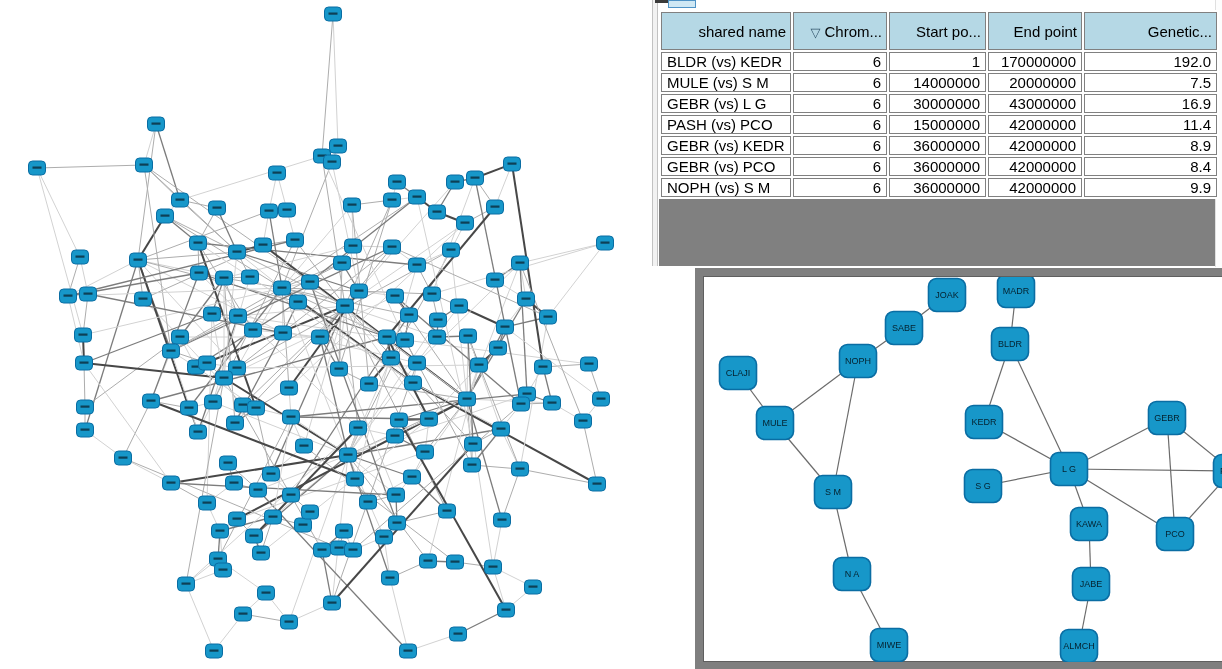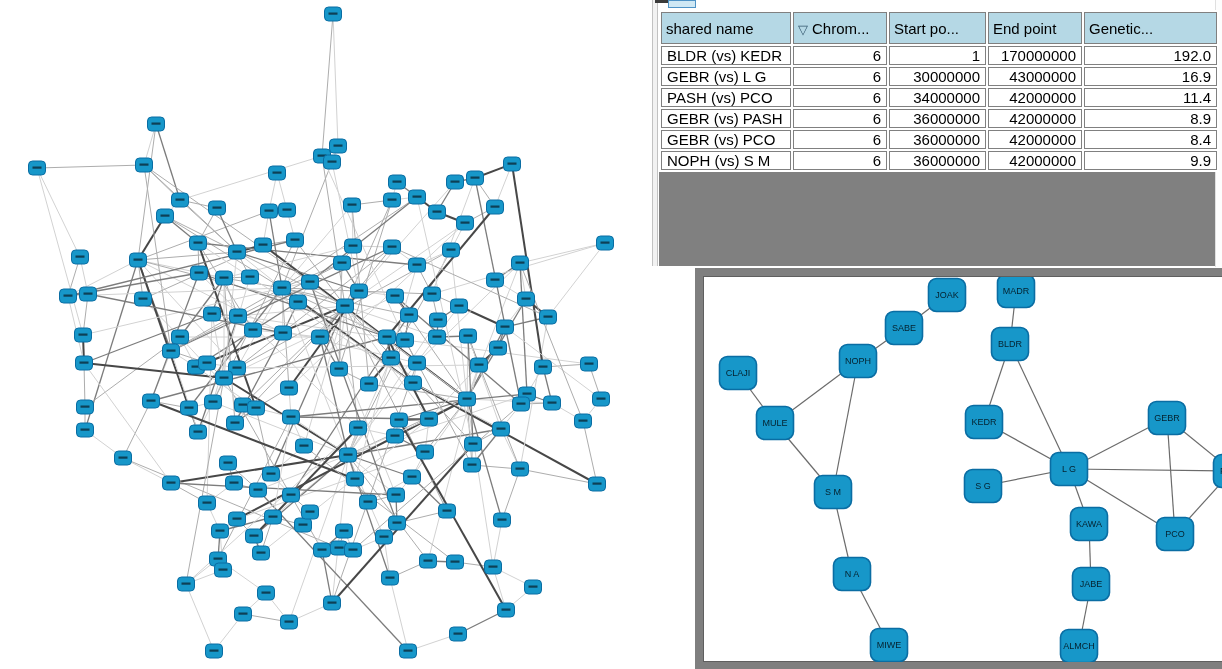--- a/index.html
+++ b/index.html
@@ -12,21 +12,21 @@
   
   #vsep{position:absolute;left:652px;top:0;width:4px;height:266px;
         border-left:1px solid #c2c2c2;border-right:1px solid #c2c2c2;background:#f2f2f2;}
   #top-dark-strip{position:absolute;left:655px;top:0;width:14px;height:3px;background:#3a3a3a;}
   #top-tab{position:absolute;left:668px;top:0;width:28px;height:8px;background:#cfe8f4;border:1px solid #4f93c6;box-sizing:border-box;}
   #right-strip{position:absolute;left:1215px;top:0;width:7px;height:267px;background:#fdfdfd;border-left:1px solid #e0e0e0;}
   
   #table-wrap{position:absolute;left:659px;top:10px;width:556px;height:256px;background:#808080;}
   table{border-collapse:separate;border-spacing:2px;background:#fff;table-layout:fixed;width:556px;}
   th,td{border:1px solid #808080;font-size:15px;color:#000;overflow:hidden;white-space:nowrap;box-sizing:border-box;}
-  th{background:#b5d8e5;height:32px;font-weight:normal;text-align:left;padding:0 4px;margin-top:8px;}
+  th{background:#b5d8e5;height:38px;font-weight:normal;text-align:right;padding:0 4px;margin-top:8px;}
   td{height:19px;background:#fff;padding:0 5px;}
   td.num{text-align:right;}
   td.name{text-align:left;}
   .filter-glyph{color:#35586e;font-size:13px;margin-right:4px;}
   
   #bottom-panel{position:absolute;left:655px;top:268px;width:567px;height:401px;background:#7f7f7f;margin-left:40px;}
   #bottom-canvas{position:absolute;left:8px;top:8px;right:6px;bottom:7px;background:#fff;border:1px solid #5f5f5f;}
   svg{display:block;}
   text{font-family:"Liberation Sans",sans-serif;}
 </style>
@@ -1085,35 +1085,42 @@
       </thead>
     <tbody id="tbody">
         <tr>
           <td class="name">BLDR (vs) KEDR</td>
           <td class="num">6</td>
           <td class="num">1</td>
           <td class="num">170000000</td>
           <td class="num">192.0</td>
         </tr>
         <tr>
+          <td class="name">MULE (vs) S M</td>
+          <td class="num">6</td>
+          <td class="num">14000000</td>
+          <td class="num">20000000</td>
+          <td class="num">7.5</td>
+        </tr>
+        <tr>
           <td class="name">GEBR (vs) L G</td>
           <td class="num">6</td>
           <td class="num">30000000</td>
           <td class="num">43000000</td>
           <td class="num">16.9</td>
         </tr>
         <tr>
           <td class="name">PASH (vs) PCO</td>
           <td class="num">6</td>
-          <td class="num">34000000</td>
+          <td class="num">15000000</td>
           <td class="num">42000000</td>
           <td class="num">11.4</td>
         </tr>
         <tr>
-          <td class="name">GEBR (vs) PASH</td>
+          <td class="name">GEBR (vs) KEDR</td>
           <td class="num">6</td>
           <td class="num">36000000</td>
           <td class="num">42000000</td>
           <td class="num">8.9</td>
         </tr>
         <tr>
           <td class="name">GEBR (vs) PCO</td>
           <td class="num">6</td>
           <td class="num">36000000</td>
           <td class="num">42000000</td>

